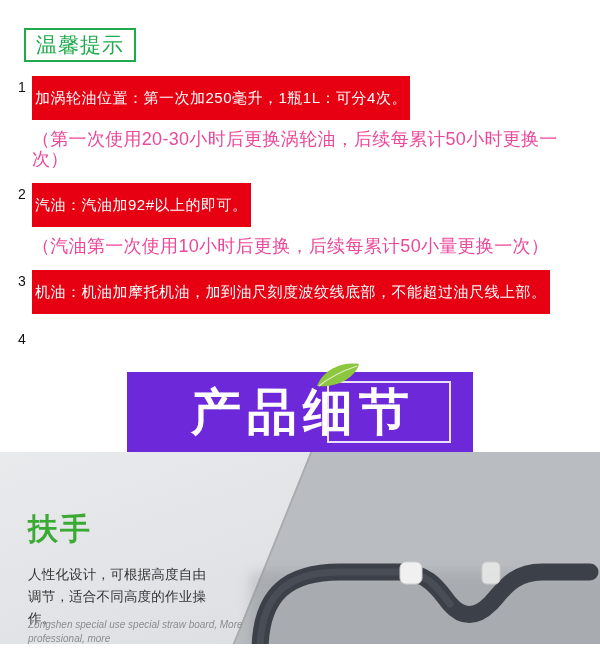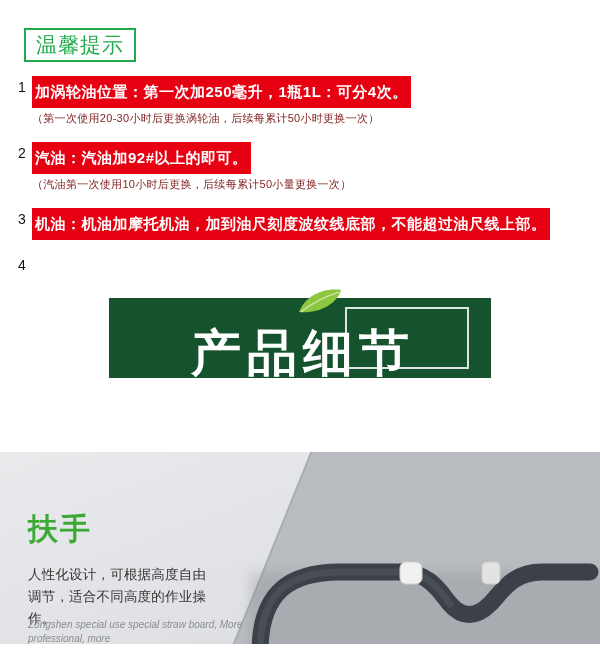--- a/index.html
+++ b/index.html
@@ -45,43 +45,44 @@
     font-size: 14px;
     line-height: 22px;
     width: 14px;
     flex: 0 0 14px;
     text-align: left;
   }
   .tip-hl {
     background: #e60012;
     color: #ffffff;
     font-size: 15px;
-    font-weight: bold;
+    font-weight: normal;
     line-height: 22px;
-    padding: 5px 3px;
+    padding: 11px 3px;
     display: inline-block;
     letter-spacing: 0.5px;
   }
   .tip-note {
-    color: #7f1d1d;
-    font-size: 11px;
+    color: #ec4899;
+    font-size: 18px;
     line-height: 20px;
+    margin-top: 9px;
     padding-left: 16px;
     letter-spacing: 0.3px;
   }
 
   
   .banner {
     position: relative;
     margin: 22px auto 0 auto;
-    width: 382px;
+    width: 346px;
     height: 80px;
-    background: #14532d;
+    background: #6d28d9;
     display: flex;
-    align-items: flex-end;
+    align-items: center;
     justify-content: center;
   }
   .banner-text {
     color: #ffffff;
     font-size: 50px;
     font-weight: bold;
     letter-spacing: 6px;
     line-height: 1;
     position: relative;
     z-index: 2;

